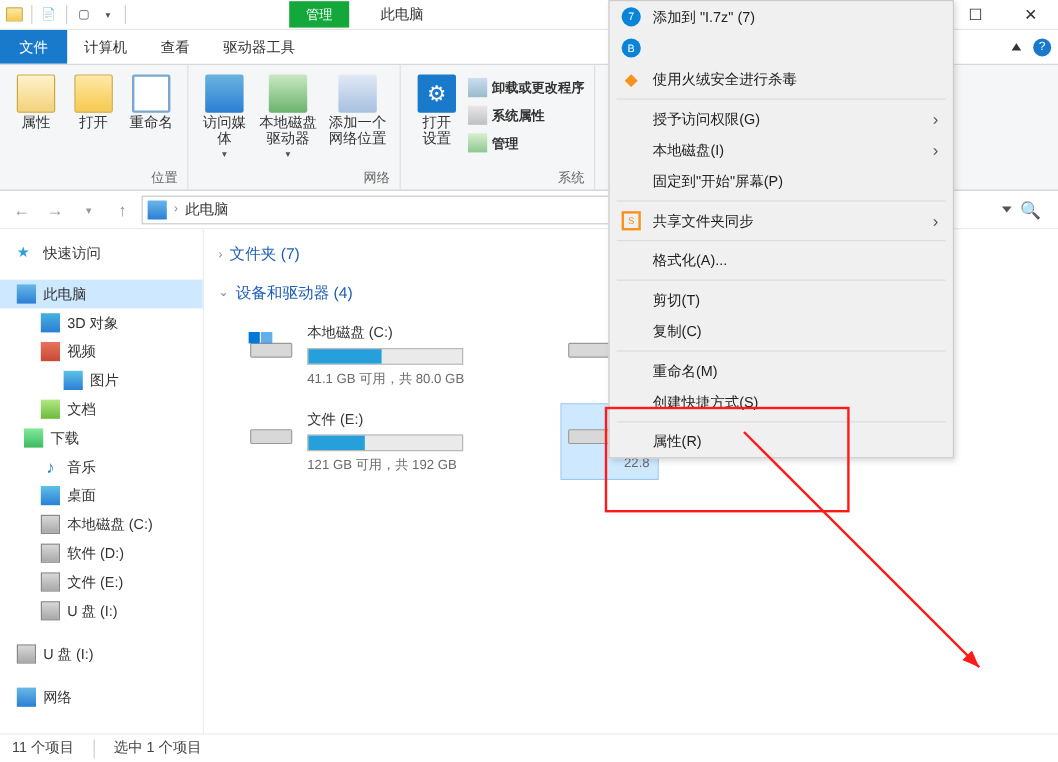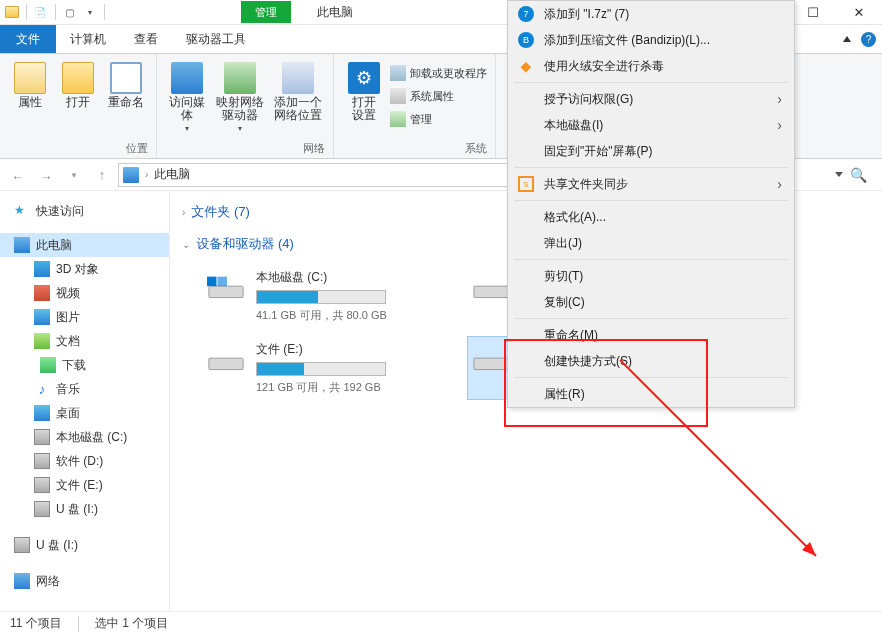--- a/index.html
+++ b/index.html
@@ -23,21 +23,21 @@
     
     .ribbon { height:106px; border-top:1px solid #d0d0d0; border-bottom:1px solid #d0d0d0; background:#f5f6f7; display:flex; }
     .grp { border-right:1px solid #e0e0e0; padding:4px 8px 2px 8px; display:flex; flex-direction:column; }
     .grp-body { flex:1; display:flex; align-items:flex-start; gap:4px; }
     .grp-title { text-align:right; font-size:11px; color:#666; padding-top:2px; }
     .big-btn { width:44px; display:flex; flex-direction:column; align-items:center; gap:2px; padding-top:4px; }
     .big-btn .ic { width:32px; height:32px; border-radius:2px; }
     .big-btn .lbl { font-size:12px; text-align:center; line-height:13px; color:#333; }
     .small-row { display:flex; align-items:center; gap:4px; padding:2px 0; }
     .small-row .ic { width:16px; height:16px; }
-    .small-row .lbl { font-size:11px; color:#333; }
+    .small-row .lbl { font-size:11px; color:#333;font-weight:bold; }
     .stack { display:flex; flex-direction:column; gap:3px; padding-top:5px; }
     
     .nav-bar { height:32px; display:flex; align-items:center; border-bottom:1px solid #ececec; padding:0 6px; gap:4px; }
     .nav-btn { width:24px; height:24px; display:flex; align-items:center; justify-content:center; color:#999; font-size:14px; }
     .addr { flex:0 0 405px; height:24px; border:1px solid #ccc; display:flex; align-items:center; padding:0 4px; gap:6px; }
     .addr .pc-ic { width:16px; height:16px; background:linear-gradient(#6ab7e8,#2a7fd4); border-radius:1px; }
     .addr .chev { color:#888; font-size:10px; }
     .addr .txt { font-size:12px; color:#333; }
     .nav-right { margin-left:auto; display:flex; align-items:center; gap:8px; padding-right:8px; }
     .nav-right .v { width:0; height:0; border-left:4px solid transparent; border-right:4px solid transparent; border-top:5px solid #555; }
@@ -150,21 +150,21 @@
   </div>
   <div class="grp">
     <div class="grp-body">
       <div class="big-btn">
           <div class="ic ic-media"></div>
           <div class="lbl">访问媒体</div>
           <div style="font-size:8px;color:#555">▾</div>
         </div>
       <div class="big-btn" style="width:54px">
           <div class="ic ic-netdrv"></div>
-          <div class="lbl" style="white-space:pre">映射网络
+          <div class="lbl" style="white-space:pre">本地磁盘
 驱动器</div>
           <div style="font-size:8px;color:#555">▾</div>
         </div>
       <div class="big-btn" style="width:54px">
           <div class="ic ic-addnet"></div>
           <div class="lbl" style="white-space:pre">添加一个
 网络位置</div>
         </div>
     </div>
     <div class="grp-title">网络</div>
@@ -223,29 +223,29 @@
         <span>此电脑</span>
       </div>
     <div class="sb-item" style="padding-left:34px">
         <span class="fic fic-3d"></span>
         <span>3D 对象</span>
       </div>
     <div class="sb-item" style="padding-left:34px">
         <span class="fic fic-video"></span>
         <span>视频</span>
       </div>
-    <div class="sb-item" style="padding-left:34px">
+    <div class="sb-item" style="padding-left:53px">
         <span class="fic fic-pic"></span>
         <span>图片</span>
       </div>
     <div class="sb-item" style="padding-left:34px">
         <span class="fic fic-doc"></span>
         <span>文档</span>
       </div>
-    <div class="sb-item" style="padding-left:40px">
+    <div class="sb-item" style="padding-left:20px">
         <span class="fic fic-dl"></span>
         <span>下载</span>
       </div>
     <div class="sb-item" style="padding-left:34px">
         <span class="fic fic-music" style="display:flex;align-items:center;justify-content:center;color:#2a7fd4;background:none;font-size:14px">♪</span>
         <span>音乐</span>
       </div>
     <div class="sb-item" style="padding-left:34px">
         <span class="fic fic-desk"></span>
         <span>桌面</span>
@@ -354,21 +354,20 @@
   </div>
 </div>
 
 <div class="ctx-menu">
   <div class="ctx-item">
       <span class="ci" style="background:#0a84d6;color:#fff;border-radius:50%;font-size:9px">7</span>
       <span>添加到 "I.7z" (7)</span>
     </div>
   <div class="ctx-item">
       <span class="ci" style="background:#0a84d6;color:#fff;border-radius:50%;font-size:9px">B</span>
-      <span>添加到压缩文件 (Bandizip)(L)...</span>
     </div>
   <div class="ctx-item">
       <span class="ci" style="color:#f7921e;font-size:14px">◆</span>
       <span>使用火绒安全进行杀毒</span>
     </div>
   <div class="ctx-sep"></div>
   <div class="ctx-item">
       <span>授予访问权限(G)</span>
       <span class="arrow-r">›</span>
     </div>
@@ -381,23 +380,20 @@
     </div>
   <div class="ctx-sep"></div>
   <div class="ctx-item">
       <span class="ci" style="border:2px solid #f7921e;font-size:8px;color:#f7921e">S</span>
       <span>共享文件夹同步</span>
       <span class="arrow-r">›</span>
     </div>
   <div class="ctx-sep"></div>
   <div class="ctx-item">
       <span>格式化(A)...</span>
-    </div>
-  <div class="ctx-item">
-      <span>弹出(J)</span>
     </div>
   <div class="ctx-sep"></div>
   <div class="ctx-item">
       <span>剪切(T)</span>
     </div>
   <div class="ctx-item">
       <span>复制(C)</span>
     </div>
   <div class="ctx-sep"></div>
   <div class="ctx-item">

